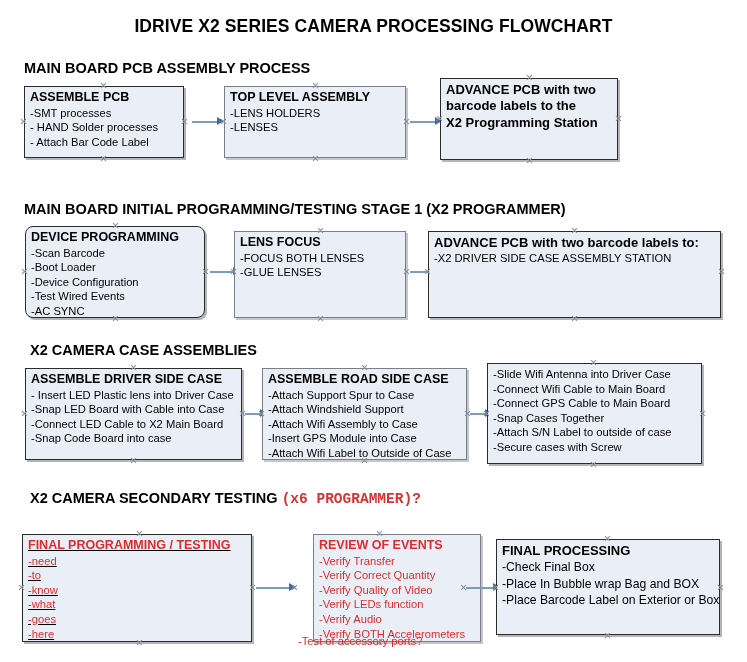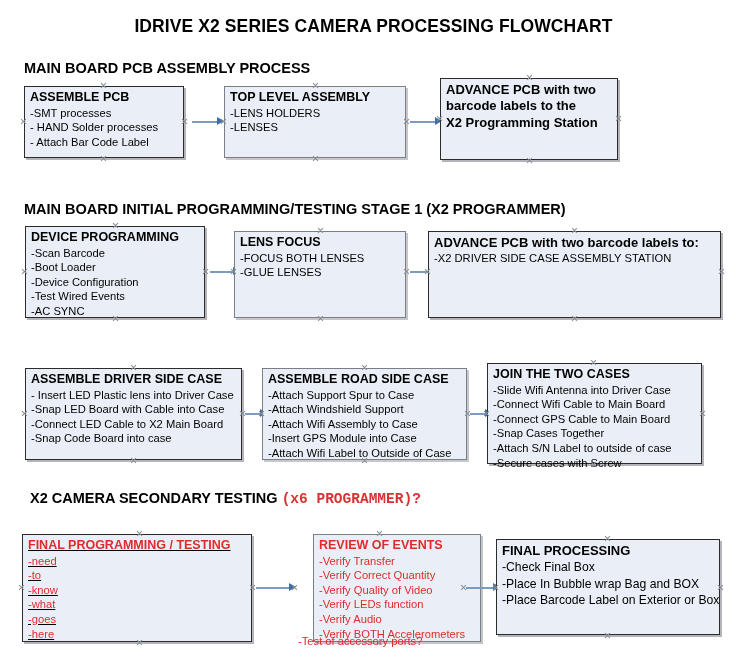--- a/index.html
+++ b/index.html
@@ -149,21 +149,21 @@
   </div>
   <div class="handle" style="left:526px;top:74px;"></div>
   <div class="handle" style="left:526px;top:157px;"></div>
   <div class="handle" style="left:436px;top:115px;"></div>
   <div class="handle" style="left:615px;top:115px;"></div>
 
   <div class="section-title" style="left:24px;top:201px;">
     <span>MAIN BOARD INITIAL PROGRAMMING/TESTING STAGE 1 (X2 PROGRAMMER)</span>
   </div>
 
-  <div class="box" style="left:25px;top:226px;width:180px;height:92px;">
+  <div class="box" style="left:25px;top:226px;width:180px;height:92px;border-radius:8px;">
     <div class="box-title">DEVICE PROGRAMMING</div>
     <div class="box-line">-Scan Barcode</div>
     <div class="box-line">-Boot Loader</div>
     <div class="box-line">-Device Configuration</div>
     <div class="box-line">-Test Wired Events</div>
     <div class="box-line">-AC SYNC</div>
   </div>
   <div class="handle" style="left:112px;top:222px;"></div>
   <div class="handle" style="left:112px;top:315px;"></div>
   <div class="handle" style="left:21px;top:268px;"></div>
@@ -191,20 +191,23 @@
 
   <div class="box big-title" style="left:428px;top:231px;width:293px;height:87px;">
     <div class="box-title">ADVANCE PCB with two barcode labels to:</div>
     <div class="box-line">-X2 DRIVER  SIDE  CASE  ASSEMBLY STATION</div>
   </div>
   <div class="handle" style="left:571px;top:227px;"></div>
   <div class="handle" style="left:571px;top:315px;"></div>
   <div class="handle" style="left:424px;top:268px;"></div>
   <div class="handle" style="left:718px;top:268px;"></div>
 
+  <div class="section-title" style="left:30px;top:342px;">
+    <span>X2 CAMERA CASE ASSEMBLIES</span>
+  </div>
 
   <div class="box" style="left:25px;top:368px;width:217px;height:92px;">
     <div class="box-title">ASSEMBLE DRIVER SIDE CASE</div>
     <div class="box-line">- Insert LED Plastic lens into Driver Case</div>
     <div class="box-line">-Snap LED Board with Cable into Case</div>
     <div class="box-line">-Connect LED Cable to X2 Main Board</div>
     <div class="box-line">-Snap Code Board into case</div>
   </div>
   <div class="handle" style="left:130px;top:364px;"></div>
   <div class="handle" style="left:130px;top:457px;"></div>
@@ -228,21 +231,20 @@
   <div class="handle" style="left:361px;top:457px;"></div>
   <div class="handle" style="left:258px;top:410px;"></div>
   <div class="handle" style="left:464px;top:410px;"></div>
 
   <div class="arrow" style="left:470px;top:409px;width:22px;">
     <div class="shaft" style="width:15px;"></div>
     <div class="head" style="left:15px;"></div>
   </div>
 
   <div class="box" style="left:487px;top:363px;width:215px;height:101px;">
-    <div class="box-title">JOIN THE TWO CASES</div>
     <div class="box-line">-Slide Wifi Antenna into Driver Case</div>
     <div class="box-line">-Connect Wifi Cable to Main Board</div>
     <div class="box-line">-Connect GPS Cable to Main Board</div>
     <div class="box-line">-Snap Cases Together</div>
     <div class="box-line">-Attach S/N Label to outside of case</div>
     <div class="box-line">-Secure cases with Screw</div>
   </div>
   <div class="handle" style="left:590px;top:359px;"></div>
   <div class="handle" style="left:590px;top:461px;"></div>
   <div class="handle" style="left:483px;top:410px;"></div>

